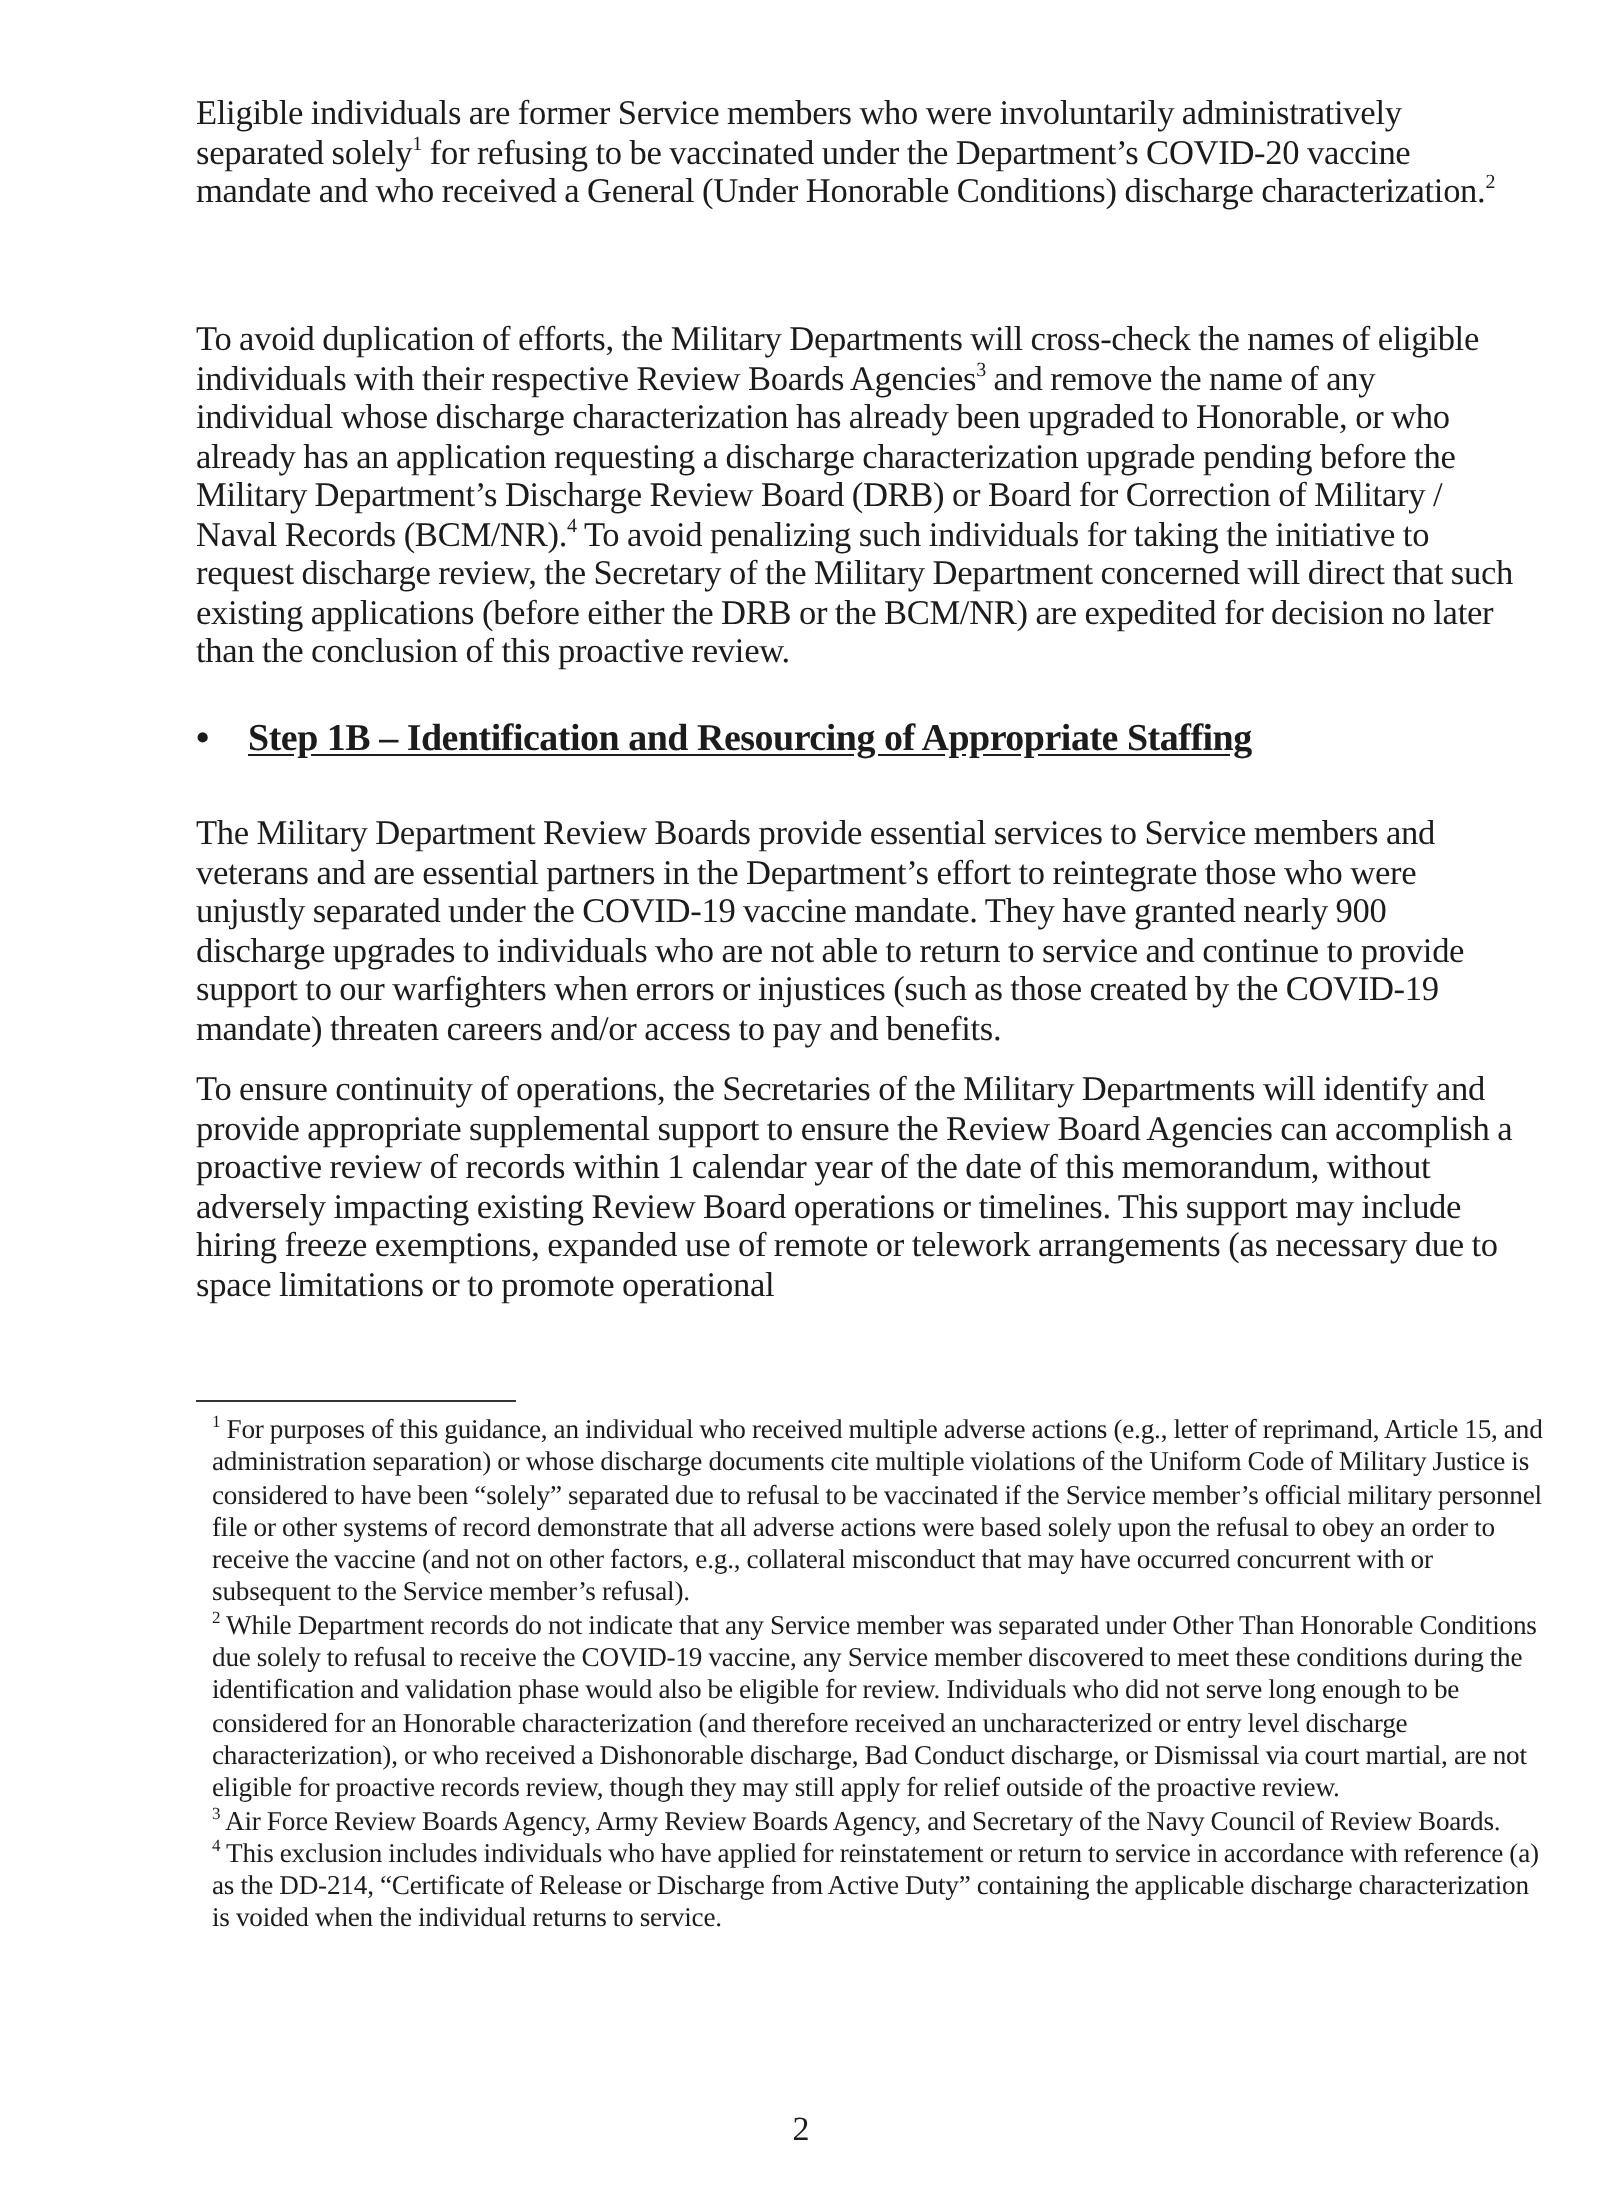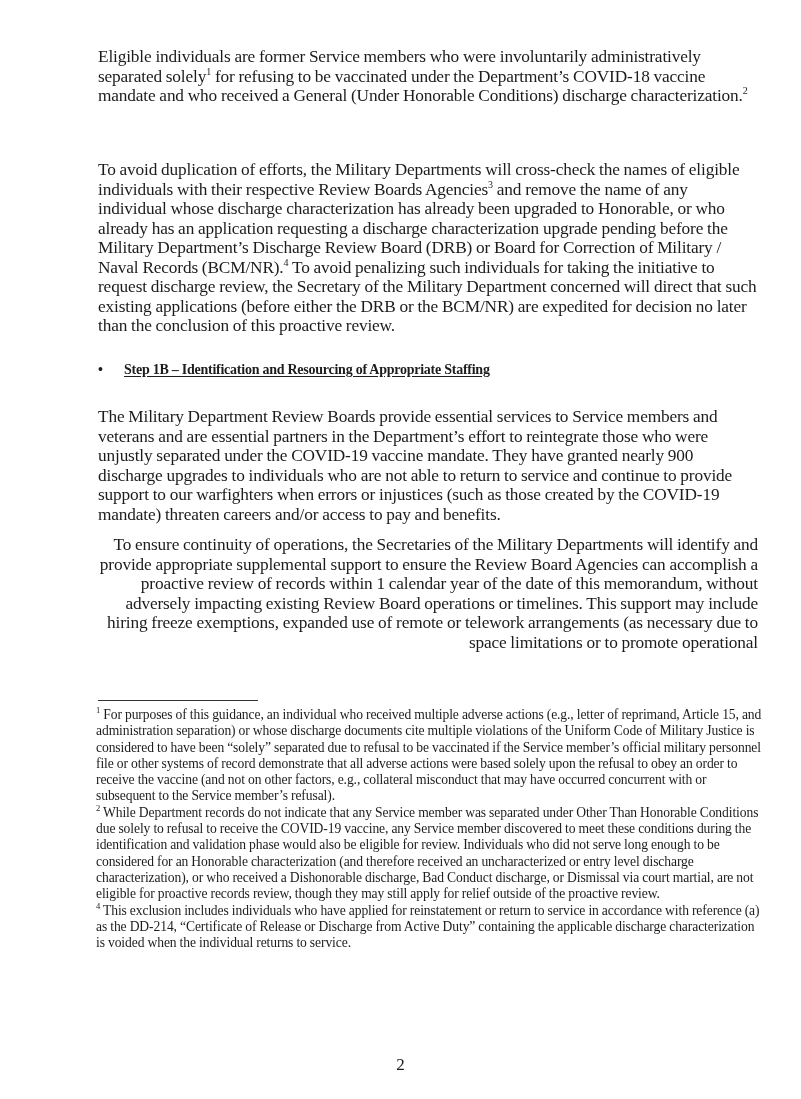--- a/index.html
+++ b/index.html
@@ -36,47 +36,47 @@
     line-height: 0;
     vertical-align: super;
   }
   #p1 { top: 47px; }
   #p2 { top: 160px; }
   #heading {
     position: absolute;
     top: 360px;
     left: 98px;
     width: 660px;
-    font-size: 14px;
+    font-size: 19px;
     line-height: 20px;
     font-weight: bold;
     letter-spacing: -0.25px;
   }
   #heading .bullet {
     display: inline-block;
     width: 26px;
   }
   #heading .title {
     text-decoration: underline;
     text-underline-offset: 2px;
   }
   #p3 { top: 407px; }
-  #p4 { top: 535px; text-align: right; }
+  #p4 { top: 535px; }
 
   .footnote-rule {
     position: absolute;
     left: 98px;
     top: 700px;
     width: 160px;
     height: 0;
     border-top: 1.3px solid #333;
   }
   .footnotes {
     position: absolute;
-    left: 96px;
+    left: 106px;
     top: 707px;
     width: 668px;
     font-size: 13.6px;
     line-height: 16.3px;
     letter-spacing: -0.1px;
     word-spacing: -0.2px;
   }
   .footnote { margin: 0; }
   .footnote sup { font-size: 8.5px; }
 
@@ -88,21 +88,21 @@
     text-align: center;
     font-size: 17px;
   }
 </style>
 </head>
 <body>
 
 <div class="page">
 
   <div class="body-text" id="p1">
-    <p class="para"><span>Eligible individuals are former Service members who were involuntarily administratively separated solely</span><sup>1</sup><span> for refusing to be vaccinated under the Department’s COVID-18 vaccine mandate and who received a General (Under Honorable Conditions) discharge characterization.</span><sup>2</sup></p>
+    <p class="para"><span>Eligible individuals are former Service members who were involuntarily administratively separated solely</span><sup>1</sup><span> for refusing to be vaccinated under the Department’s COVID-20 vaccine mandate and who received a General (Under Honorable Conditions) discharge characterization.</span><sup>2</sup></p>
   </div>
 
   <div class="body-text" id="p2">
     <p class="para"><span>To avoid duplication of efforts, the Military Departments will cross-check the names of eligible individuals with their respective Review Boards Agencies</span><sup>3</sup><span> and remove the name of any individual whose discharge characterization has already been upgraded to Honorable, or who already has an application requesting a discharge characterization upgrade pending before the Military Department’s Discharge Review Board (DRB) or Board for Correction of Military / Naval Records (BCM/NR).</span><sup>4</sup><span>  To avoid penalizing such individuals for taking the initiative to request discharge review, the Secretary of the Military Department concerned will direct that such existing applications (before either the DRB or the BCM/NR) are expedited for decision no later than the conclusion of this proactive review.</span></p>
   </div>
 
   <div id="heading">
     <span class="bullet">•</span><span class="title">Step 1B – Identification and Resourcing of Appropriate Staffing</span>
   </div>
 
@@ -112,18 +112,19 @@
 
   <div class="body-text" id="p4">
     <p class="para">To ensure continuity of operations, the Secretaries of the Military Departments will identify and provide appropriate supplemental support to ensure the Review Board Agencies can accomplish a proactive review of records within 1 calendar year of the date of this memorandum, without adversely impacting existing Review Board operations or timelines.  This support may include hiring freeze exemptions, expanded use of remote or telework arrangements (as necessary due to space limitations or to promote operational</p>
   </div>
 
   <div class="footnote-rule"></div>
 
   <div class="footnotes">
     <p class="footnote"><sup>1</sup><span> For purposes of this guidance, an individual who received multiple adverse actions (e.g., letter of reprimand, Article 15, and administration separation) or whose discharge documents cite multiple violations of the Uniform Code of Military Justice is considered to have been “solely” separated due to refusal to be vaccinated if the Service member’s official military personnel file or other systems of record demonstrate that all adverse actions were based solely upon the refusal to obey an order to receive the vaccine (and not on other factors, e.g., collateral misconduct that may have occurred concurrent with or subsequent to the Service member’s refusal).</span></p>
     <p class="footnote"><sup>2</sup><span> While Department records do not indicate that any Service member was separated under Other Than Honorable Conditions due solely to refusal to receive the COVID-19 vaccine, any Service member discovered to meet these conditions during the identification and validation phase would also be eligible for review.  Individuals who did not serve long enough to be considered for an Honorable characterization (and therefore received an uncharacterized or entry level discharge characterization), or who received a Dishonorable discharge, Bad Conduct discharge, or Dismissal via court martial, are not eligible for proactive records review, though they may still apply for relief outside of the proactive review.</span></p>
+    <p class="footnote"><sup>3</sup><span> Air Force Review Boards Agency, Army Review Boards Agency, and Secretary of the Navy Council of Review Boards.</span></p>
     <p class="footnote"><sup>4</sup><span> This exclusion includes individuals who have applied for reinstatement or return to service in accordance with reference (a) as the DD-214, “Certificate of Release or Discharge from Active Duty” containing the applicable discharge characterization is voided when the individual returns to service.</span></p>
   </div>
 
   <div class="page-number">2</div>
 
 </div>
 
 </body></html>

